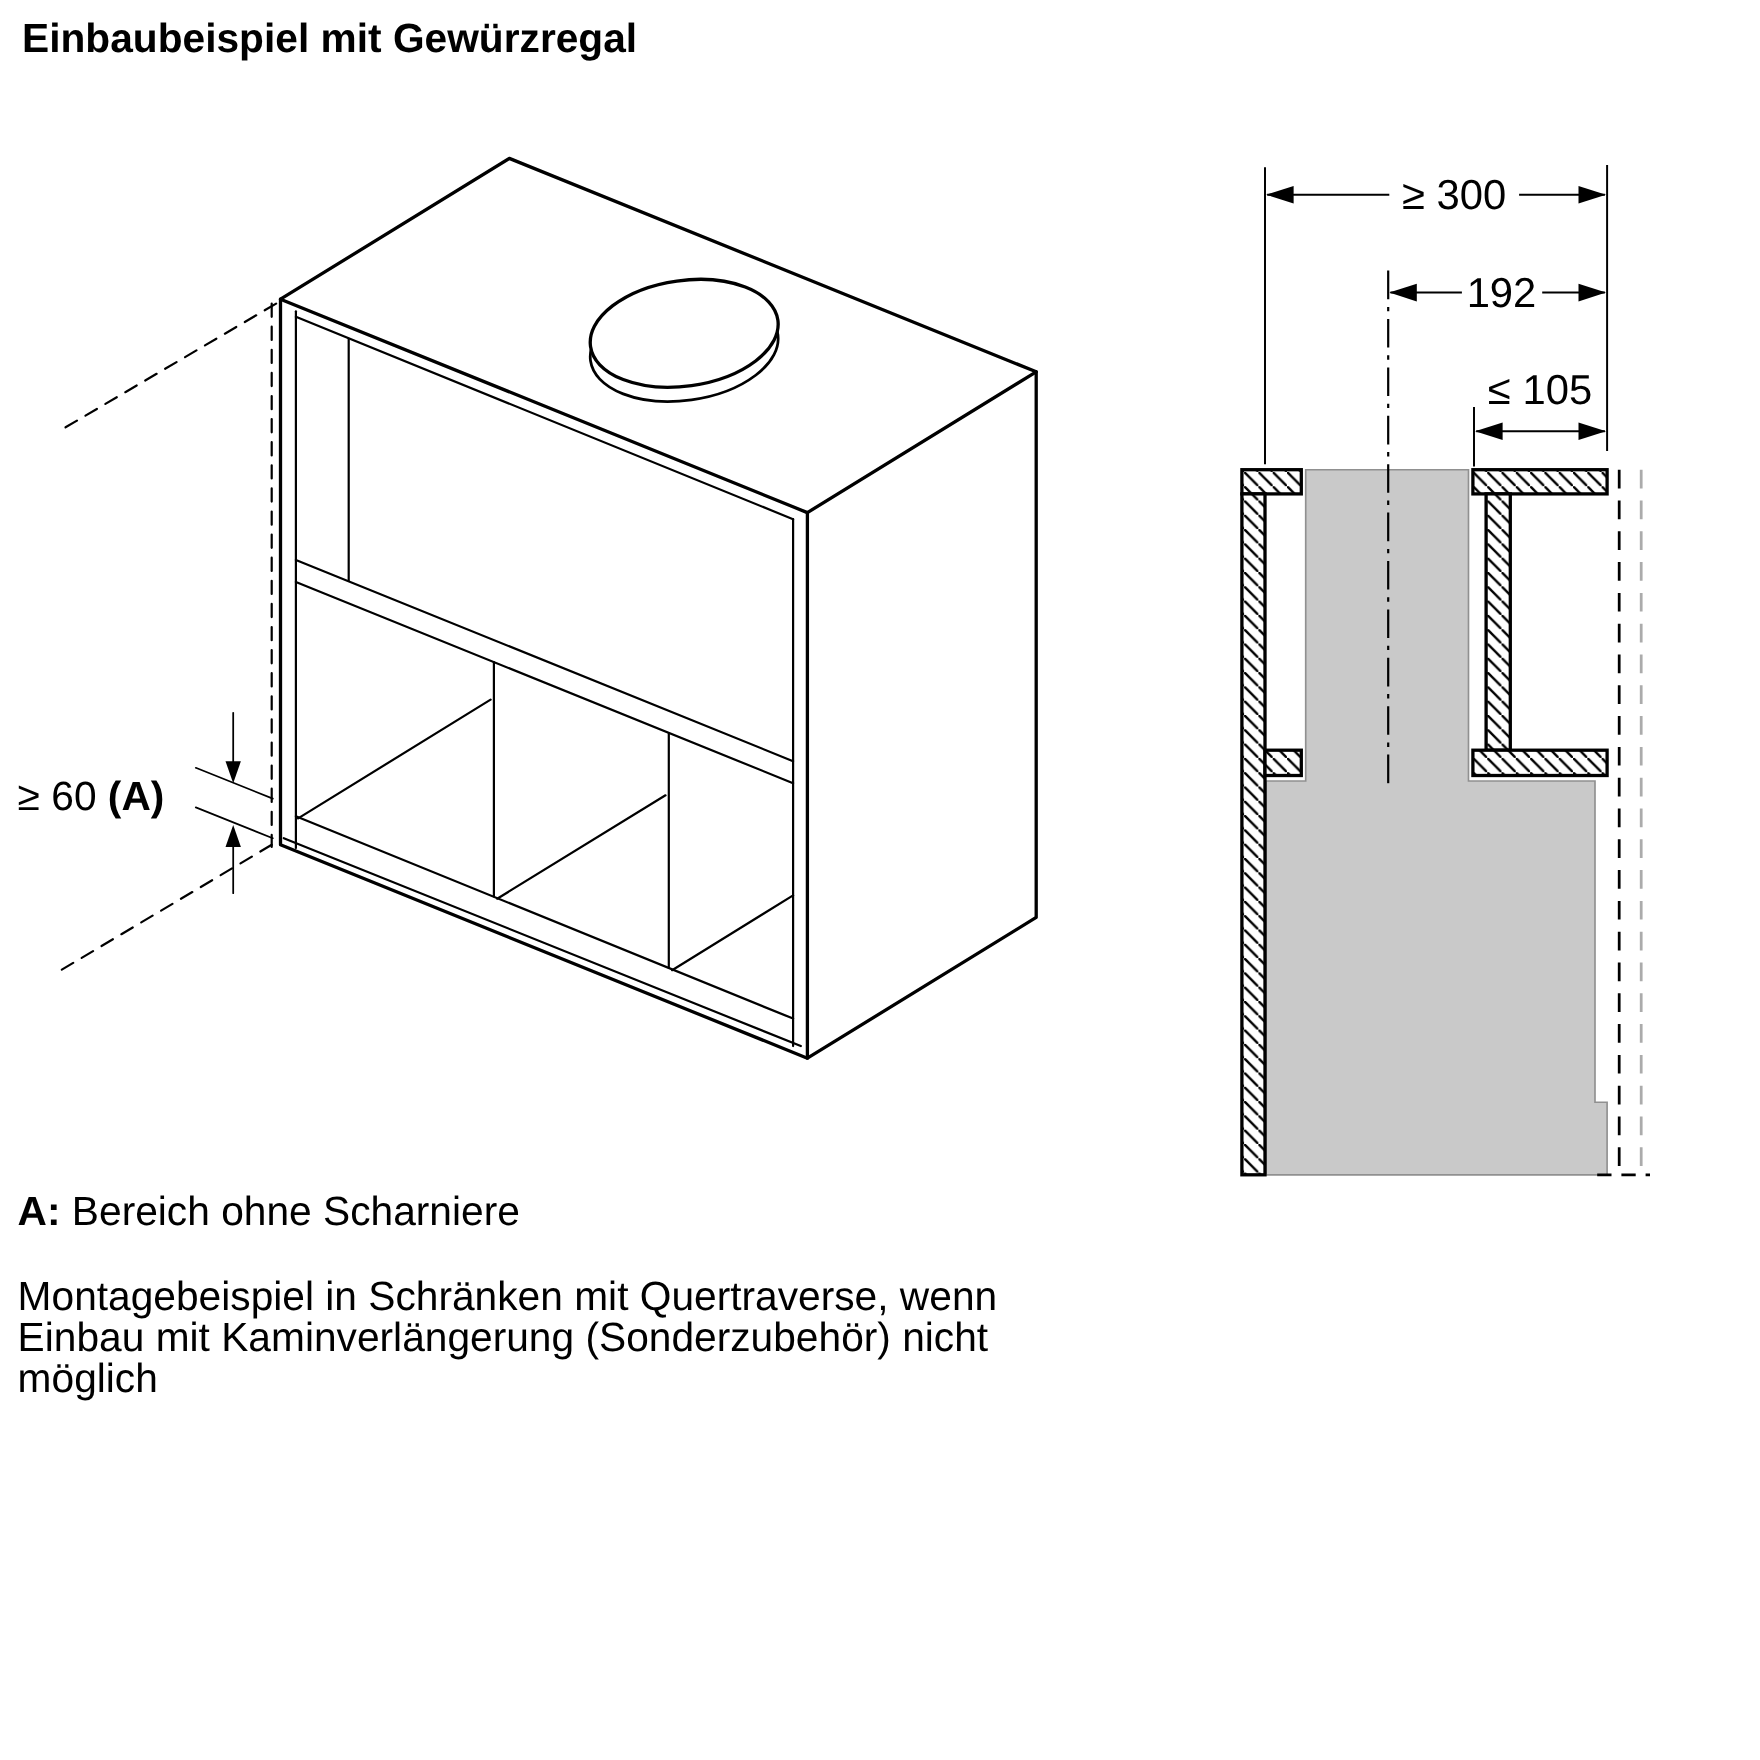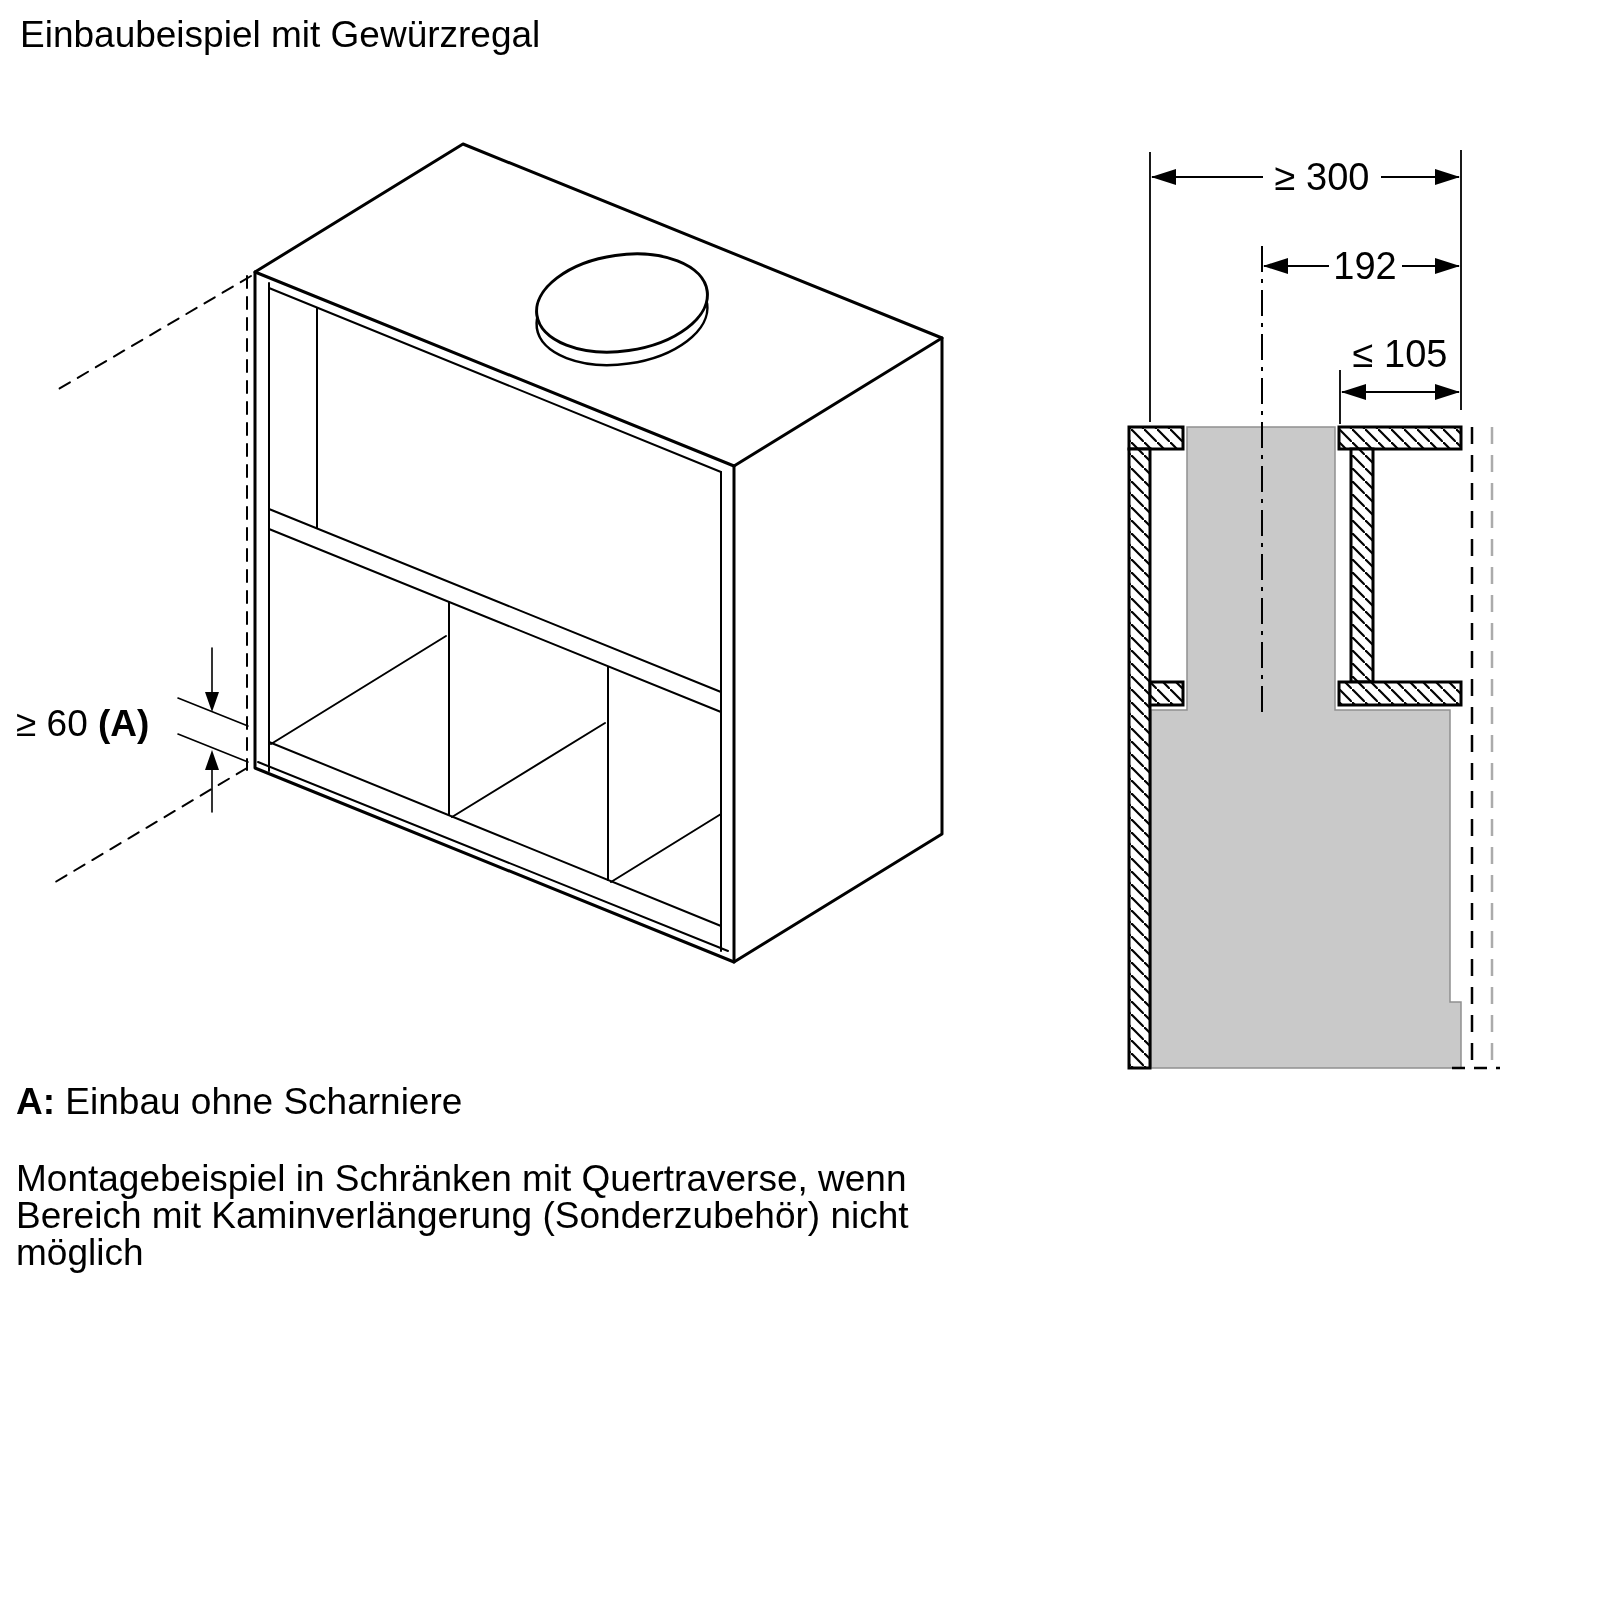--- a/index.html
+++ b/index.html
@@ -17,21 +17,21 @@
   }
   .page-header {
     position: absolute;
     left: 20px;
     top: 10px;
     font-size: 37px;
     line-height: 50px;
     white-space: nowrap;
   }
   .page-header .subtitle {
-    font-weight: normal;
+    font-weight: bold;
   }
   .drawing-svg {
     position: absolute;
     left: 0;
     top: 0;
   }
   .note-a {
     position: absolute;
     left: 16px;
     top: 1082px;
@@ -171,16 +171,16 @@
       <path d="M1342,392 L1459,392"></path>
       <polygon points="1341,392 1366,384 1366,400" fill="#000" stroke="none"></polygon>
       <polygon points="1460,392 1435,384 1435,400" fill="#000" stroke="none"></polygon>
       <text class="dim-text" x="1400" y="367" text-anchor="middle" stroke="none">≤ 105</text>
     </g>
   </g>
 </svg>
 
 <div class="note-a">
   <span class="a-key">A:</span>
-  <span>Einbau ohne Scharniere</span>
+  <span>Bereich ohne Scharniere</span>
 </div>
 
-<div class="note-paragraph">Montagebeispiel in Schränken mit Quertraverse, wenn Bereich mit Kaminverlängerung (Sonderzubehör) nicht möglich</div>
+<div class="note-paragraph">Montagebeispiel in Schränken mit Quertraverse, wenn Einbau mit Kaminverlängerung (Sonderzubehör) nicht möglich</div>
 
 </body></html>

